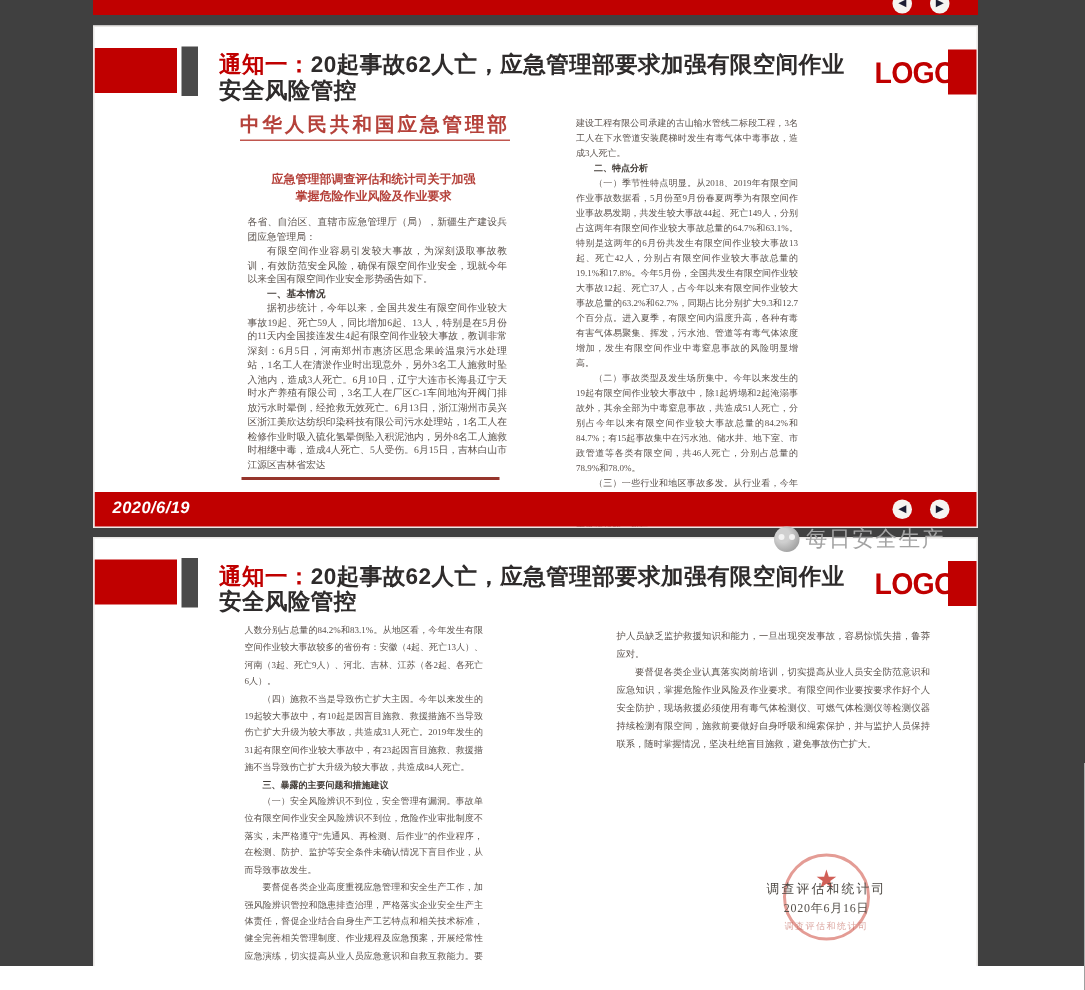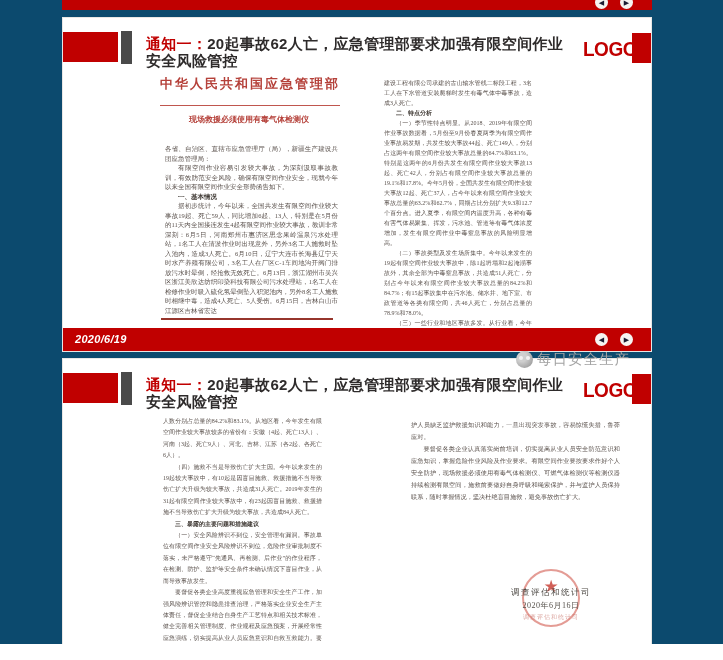--- a/index.html
+++ b/index.html
@@ -1,16 +1,16 @@
 <!DOCTYPE html>
 <html><head>
 <meta charset="utf-8">
 <style>
   html,body{margin:0;padding:0;background:#fff;}
-  #canvas{position:relative;width:723px;height:644px;background:#0c4a6e;overflow:hidden;
+  #canvas{position:relative;width:723px;height:644px;background:#404040;overflow:hidden;
           font-family:"Liberation Sans",sans-serif;}
   
   .topbar{position:absolute;left:62px;top:0;width:590px;height:10px;background:#c00000;overflow:hidden;}
   
   .card{position:absolute;left:62px;width:590px;background:#ffffff;border:1px solid #e9e7e5;
         box-sizing:border-box;overflow:hidden;}
   #slide1{top:17px;height:335px;}
   #slide2{top:358px;height:302px;}
   
   .hdr-accent-red{position:absolute;left:0;top:14px;width:55px;height:30px;background:#c00000;}
@@ -29,21 +29,21 @@
   .doc{font-family:"Liberation Serif",serif;color:#5a514c;text-align:justify;position:absolute;}
   .doc p{margin:0;text-indent:2em;}
   .doc p.noind{text-indent:0;}
   .doc p.hd{font-weight:bold;color:#403a35;}
   .s1-left{left:102px;top:126px;width:173px;font-size:6.5px;line-height:9.5px;}
   .s1-right{left:321px;top:60px;width:148px;font-size:6px;line-height:10px;}
   .s2-left{left:100px;top:57px;width:159px;font-size:6px;line-height:11.4px;}
   .s2-right{left:348px;top:60px;width:209px;font-size:6.2px;line-height:12px;}
   .letterhead{position:absolute;left:86px;top:56px;width:202px;text-align:center;}
   .letterhead span{font-family:"Liberation Serif",serif;font-size:13px;font-weight:bold;color:#b5413a;
-                   letter-spacing:2px;border-bottom:1px solid #c0564e;padding-bottom:14px;white-space:nowrap;}
+                   letter-spacing:2px;border-bottom:1px solid #c0564e;padding-bottom:3px;white-space:nowrap;}
   .doc-title{position:absolute;left:66px;top:97px;width:240px;text-align:center;
              font-family:"Liberation Serif",serif;font-size:8px;line-height:10.5px;font-weight:bold;color:#b5413a;}
   .redline{position:absolute;left:98px;top:300px;width:172px;height:2px;background:#96352c;}
   
   .s1-footer{position:absolute;left:0;top:310px;width:590px;height:25px;background:#c00000;z-index:4;}
   .s1-date{position:absolute;left:12px;top:5px;color:#ffffff;font-size:11px;font-weight:bold;
            font-style:italic;letter-spacing:.3px;}
   
   .wm{position:absolute;display:flex;align-items:center;gap:4px;z-index:9;color:#a3a3a3;margin-top:36px;}
   .wm-logo{width:17px;height:17px;border-radius:50%;position:relative;
@@ -85,21 +85,22 @@
     <div class="hdr-accent-gray"></div>
     <div class="hdr-title">
       <div><span class="pre">通知一：</span><span>20起事故62人亡，应急管理部要求加强有限空间作业</span></div>
       <div>安全风险管控</div>
     </div>
     <div class="hdr-logo">LOGO</div>
     <div class="hdr-accent-right"></div>
 
     <div class="letterhead"><span>中华人民共和国应急管理部</span></div>
     <div class="doc-title">
-      <div>现场救援必须使用有毒气体检测仪</div>
+      <div>应急管理部调查评估和统计司关于加强</div>
+      <div>掌握危险作业风险及作业要求</div>
     </div>
     <div class="doc s1-left">
       <p class="noind">各省、自治区、直辖市应急管理厅（局），新疆生产建设兵团应急管理局：</p>
       <p>有限空间作业容易引发较大事故，为深刻汲取事故教训，有效防范安全风险，确保有限空间作业安全，现就今年以来全国有限空间作业安全形势函告如下。</p>
       <p class="hd">一、基本情况</p>
       <p>据初步统计，今年以来，全国共发生有限空间作业较大事故19起、死亡59人，同比增加6起、13人，特别是在5月份的11天内全国接连发生4起有限空间作业较大事故，教训非常深刻：6月5日，河南郑州市惠济区思念果岭温泉污水处理站，1名工人在清淤作业时出现意外，另外3名工人施救时坠入池内，造成3人死亡。6月10日，辽宁大连市长海县辽宁天时水产养殖有限公司，3名工人在厂区C-1车间地沟开阀门排放污水时晕倒，经抢救无效死亡。6月13日，浙江湖州市吴兴区浙江美欣达纺织印染科技有限公司污水处理站，1名工人在检修作业时吸入硫化氢晕倒坠入积泥池内，另外8名工人施救时相继中毒，造成4人死亡、5人受伤。6月15日，吉林白山市江源区吉林省宏达</p>
     </div>
     <div class="redline"></div>
 
     <div class="doc s1-right">

